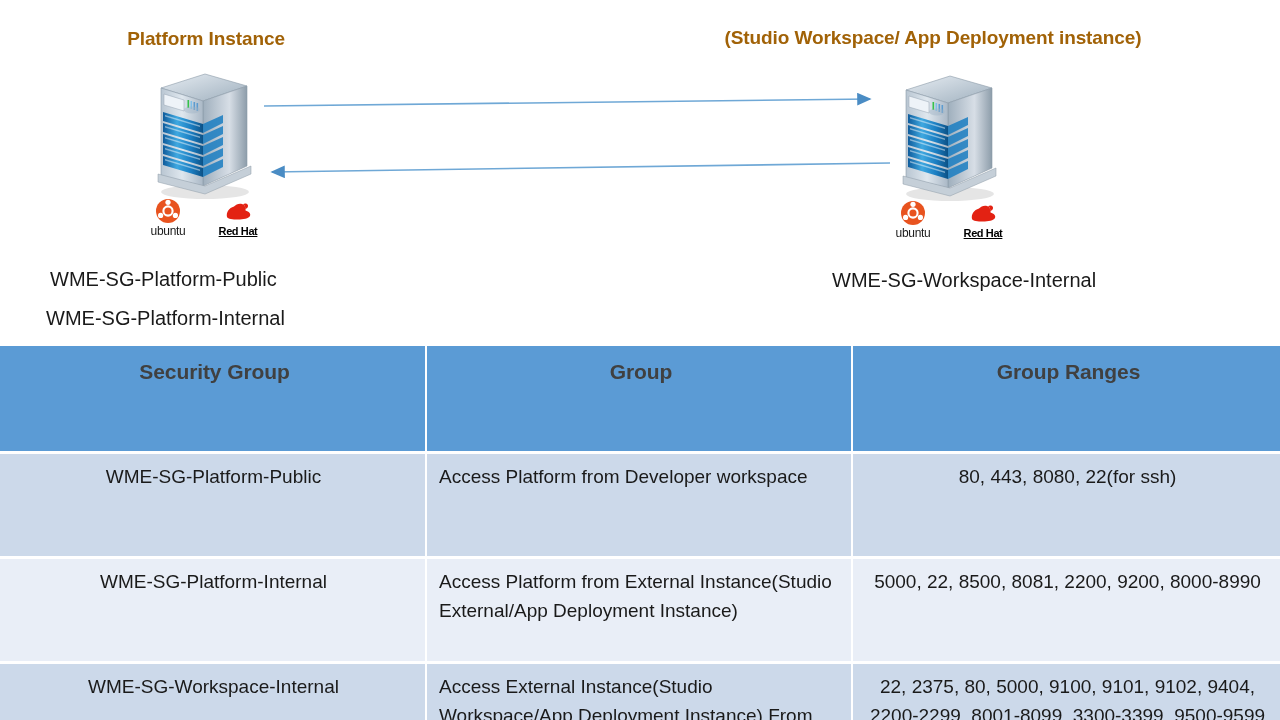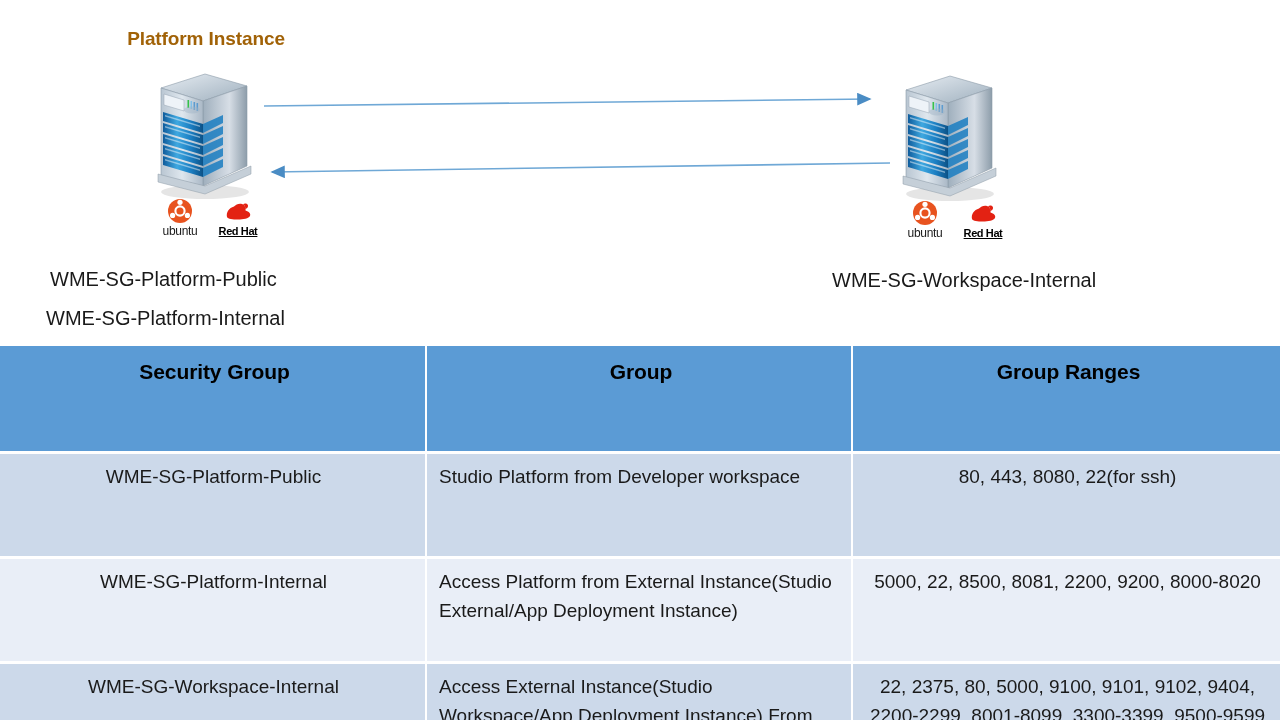--- a/index.html
+++ b/index.html
@@ -57,21 +57,21 @@
   #server-right { left: 888px; top: 72px; }
 
   .os-logos {
     position: absolute;
     width: 120px;
     height: 46px;
     left: 0;
     top: 128px;
     display: flex;
     align-items: flex-start;
-    justify-content: flex-end;
+    justify-content: space-between;
     gap: 8px;
   }
   .os-logo { width: 50px; text-align: center; }
   .os-mark { height: 26px; display: block; margin: 0 auto; }
   .os-name {
     font-size: 11px;
     font-weight: bold;
     line-height: 12px;
     display: block;
     margin-top: 1px;
@@ -102,21 +102,21 @@
     width: 1280px;
     border-collapse: collapse;
     table-layout: fixed;
   }
   #sg-table col.c1 { width: 426px; }
   #sg-table col.c2 { width: 426px; }
   #sg-table col.c3 { width: 428px; }
 
   #sg-table th {
     background: #5b9bd5;
-    color: #000000;
+    color: #404040;
     font-size: 21px;
     font-weight: bold;
     text-align: center;
     vertical-align: top;
     height: 91px;
     padding: 14px 4px 0 8px;
     border-left: 2px solid #ffffff;
     border-right: 2px solid #ffffff;
     letter-spacing: -0.1px;
   }
@@ -149,20 +149,21 @@
 </head>
 <body>
 
 <div id="diagram">
 
   <div class="node-title" id="platform-title">
     <span>Platform Instance</span>
   </div>
 
   <div class="node-title" id="external-title">
+    <div>(Studio Workspace/ App Deployment instance)</div>
   </div>
 
   <div class="server" id="server-left">
     <svg width="120" height="130" viewBox="0 0 120 130">
       <defs>
         <linearGradient id="frontG" x1="0" y1="0" x2="1" y2="0">
           <stop offset="0" stop-color="#b9c6d2"></stop>
           <stop offset="0.5" stop-color="#dfe7ee"></stop>
           <stop offset="1" stop-color="#aab8c6"></stop>
         </linearGradient>
@@ -331,27 +332,27 @@
   <thead>
     <tr>
       <th>Security Group</th>
       <th>Group</th>
       <th>Group Ranges</th>
     </tr>
   </thead>
   <tbody>
     <tr class="band-a r1">
       <td class="sg-name">WME-SG-Platform-Public</td>
-      <td>Studio Platform from Developer workspace</td>
+      <td>Access Platform from Developer workspace</td>
       <td>80, 443, 8080, 22(for ssh)</td>
     </tr>
     <tr class="band-b r2">
       <td class="sg-name">WME-SG-Platform-Internal</td>
       <td>Access Platform from External Instance(Studio External/App Deployment Instance)</td>
-      <td>5000, 22, 8500, 8081, 2200, 9200, 8000-8020</td>
+      <td>5000, 22, 8500, 8081, 2200, 9200, 8000-8990</td>
     </tr>
     <tr class="band-a r3">
       <td class="sg-name">WME-SG-Workspace-Internal</td>
       <td>Access External Instance(Studio Workspace/App Deployment Instance) From Platform Instance</td>
       <td>22, 2375, 80, 5000, 9100, 9101, 9102, 9404, 2200-2299, 8001-8099, 3300-3399, 9500-9599</td>
     </tr>
   </tbody>
 </table>
 
 </body></html>

